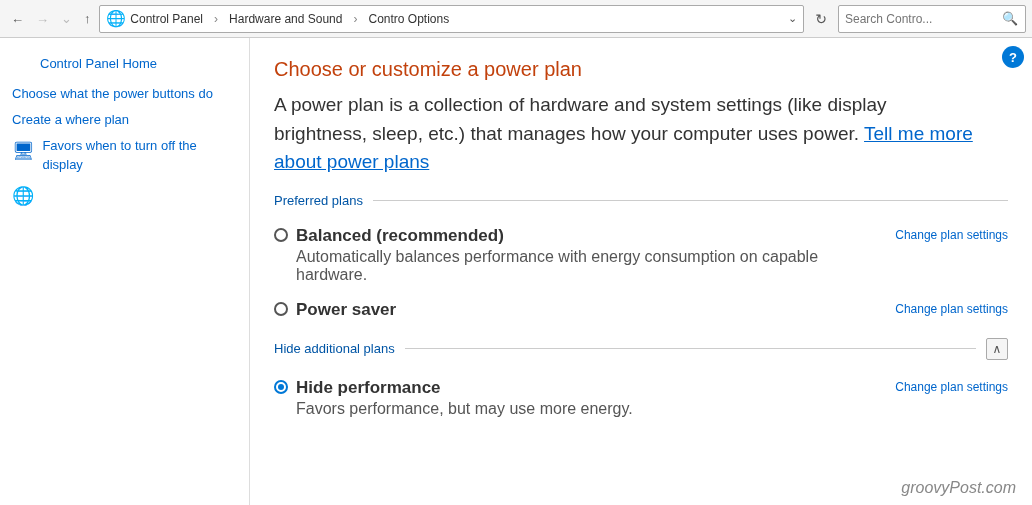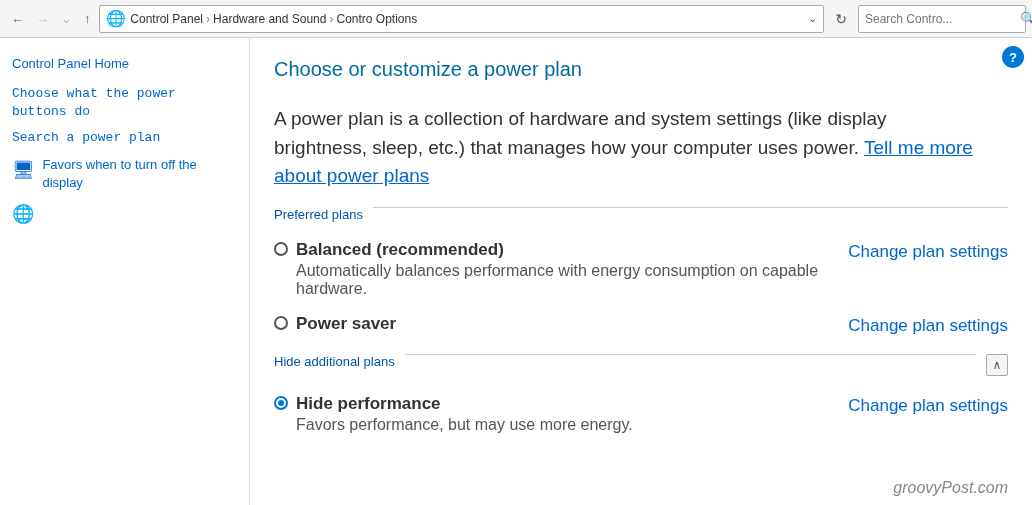--- a/index.html
+++ b/index.html
@@ -26,31 +26,31 @@
       display: flex; align-items: center;
       background: white;
       border: 1px solid #aaa;
       border-radius: 2px;
       flex: 1;
       height: 28px;
       padding: 0 6px;
       gap: 4px;
     }
     .address-globe { font-size: 16px; }
-    .address-text { color: #333; font-size: 12px; display: flex; align-items: center; gap: 3px; }
+    .address-text { color: #333; font-size: 12px; display: flex; align-items: center; gap: 11px; }
     .address-sep { color: #888; }
     .address-dropdown { margin-left: auto; background: none; border: none; color: #555; cursor: pointer; font-size: 11px; }
     .refresh-btn { background: none; border: none; cursor: pointer; padding: 3px 7px; color: #555; font-size: 14px; border-radius: 2px; }
     .search-bar {
       display: flex; align-items: center;
       background: white;
       border: 1px solid #aaa;
       border-radius: 2px;
       height: 28px;
-      width: 168px;
+      width: 188px;
       padding: 0 6px;
     }
     .search-bar input {
       border: none; outline: none; font-size: 12px; color: #aaa; flex: 1; background: transparent;
     }
     .search-icon { color: #555; font-size: 13px; cursor: pointer; }
 
     
     .main-container {
       display: flex;
@@ -68,51 +68,51 @@
     }
     .sidebar-item {
       display: flex; align-items: flex-start;
       padding: 4px 12px;
       cursor: pointer;
       color: #0066cc;
       font-size: 13px;
       line-height: 1.4;
       gap: 8px;
     }
-    .sidebar-item.no-icon { padding-left: 12px; font-family: Liberation Mono, monospace; }
+    .sidebar-item.no-icon { padding-left: 12px; }
     .sidebar-icon { font-size: 18px; margin-top: 2px; min-width: 22px; }
     .sidebar-label { color: #0066cc; }
-    .sidebar-home { padding: 6px 12px 10px 12px; }
+    .sidebar-home { padding: 6px 12px 10px 12px; margin-left: 28px; }
     .sidebar-home span { color: #0066cc; cursor: pointer; font-size: 13px; }
 
     
     .content-pane {
       flex: 1;
       padding: 20px 24px;
       overflow-y: auto;
       position: relative;
     }
     .page-title {
-      color: #0369a1;
+      color: #c2410c;
       font-size: 20px;
       font-weight: 300;
-      margin-bottom: 24px;
+      margin-bottom: 10px;
     }
     .page-description {
       font-size: 19px;
       color: #333;
       line-height: 1.5;
       margin-bottom: 16px;
       max-width: 700px;
     }
     .desc-link { color: #0066cc; cursor: pointer; text-decoration: underline; }
 
     
     .section-header {
-      display: flex; align-items: flex-start; gap: 10px;
+      display: flex; align-items: center; gap: 10px;
       margin-bottom: 12px;
       margin-top: 8px;
     }
     .section-title {
       font-size: 13px;
       color: #0055a5;
       white-space: nowrap;
     }
     .section-line {
       flex: 1;
@@ -148,40 +148,40 @@
     .plan-radio.selected { border-color: #0078d7; }
     .plan-radio.selected::after {
       content: '';
       width: 6px; height: 6px;
       border-radius: 50%;
       background: #0078d7;
     }
     .plan-info { flex: 1; }
     .plan-name { font-size: 17px; font-weight: 600; color: #333; }
     .plan-desc { font-size: 16px; color: #555; margin-top: 2px; }
-    .plan-settings-link { color: #0066cc; cursor: pointer; font-size: 17px; white-space: nowrap; margin-left: 16px; margin-top: 2px; }
+    .plan-settings-link { color: #0066cc; cursor: pointer; font-size: 12px; white-space: nowrap; margin-left: 16px; margin-top: 2px; }
 
     
     .help-btn {
       position: absolute;
       top: 8px; right: 8px;
       width: 22px; height: 22px;
       border-radius: 50%;
       background: #0078d7;
       color: white;
       font-size: 13px;
       font-weight: bold;
       display: flex; align-items: center; justify-content: center;
       cursor: pointer;
     }
 
     
     .watermark {
       position: absolute;
-      bottom: 8px; right: 24px;
+      bottom: 8px; right: 16px;
       font-size: 16px;
       color: #888;
       font-style: italic;
     }
   </style>
 </head>
 <body>
 
 <div class="title-bar">
   <div class="nav-buttons">
@@ -216,21 +216,21 @@
   <div class="sidebar">
     <div class="sidebar-home">
       <span>Control Panel Home</span>
     </div>
 
     <div class="sidebar-item no-icon">
       <span class="sidebar-label">Choose what the power buttons do</span>
     </div>
 
     <div class="sidebar-item no-icon">
-      <span class="sidebar-label">Search a power plan</span>
+      <span class="sidebar-label">Create a where plan</span>
     </div>
 
     <div class="sidebar-item">
       <span class="sidebar-icon">🖥</span>
       <span class="sidebar-label">Favors when to turn off the display</span>
     </div>
 
     <div class="sidebar-item">
       <span class="sidebar-icon">🌐</span>
     </div>

